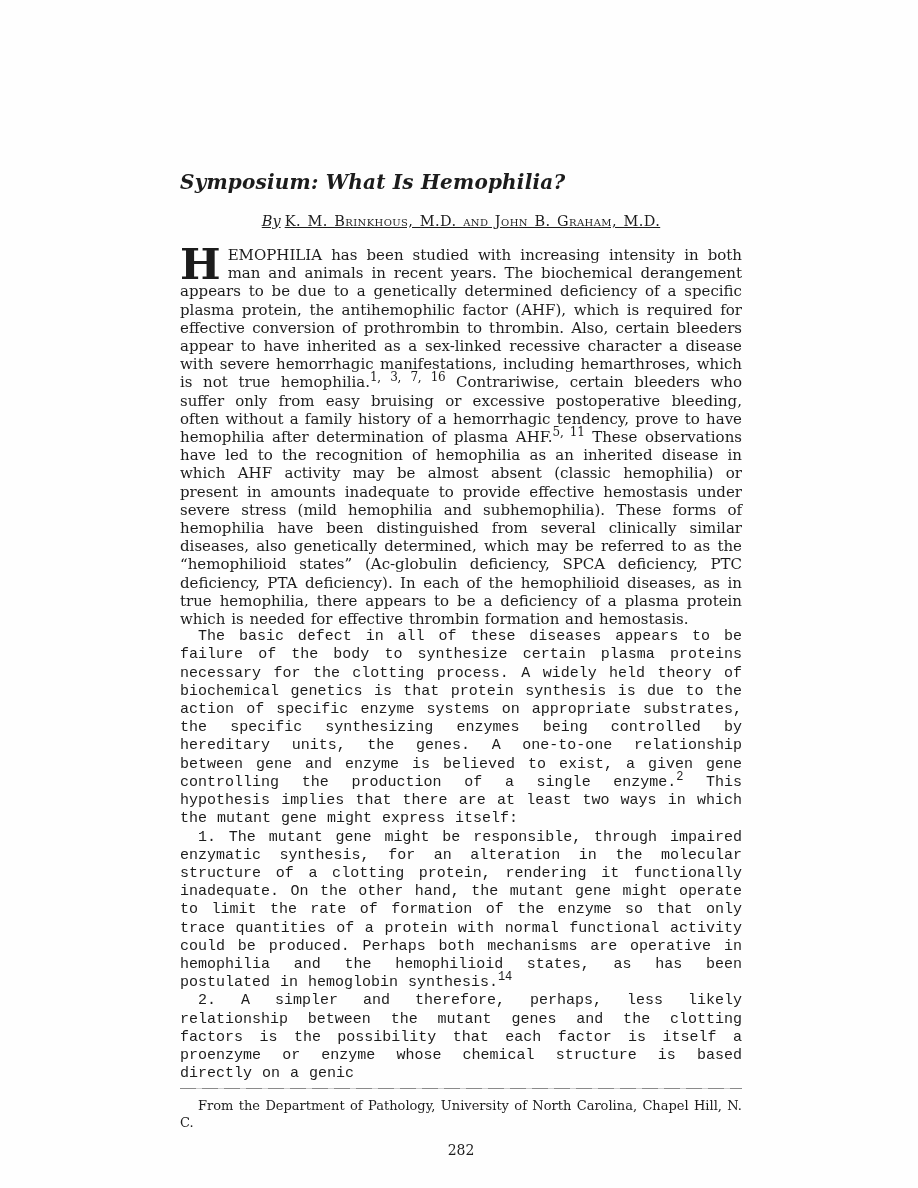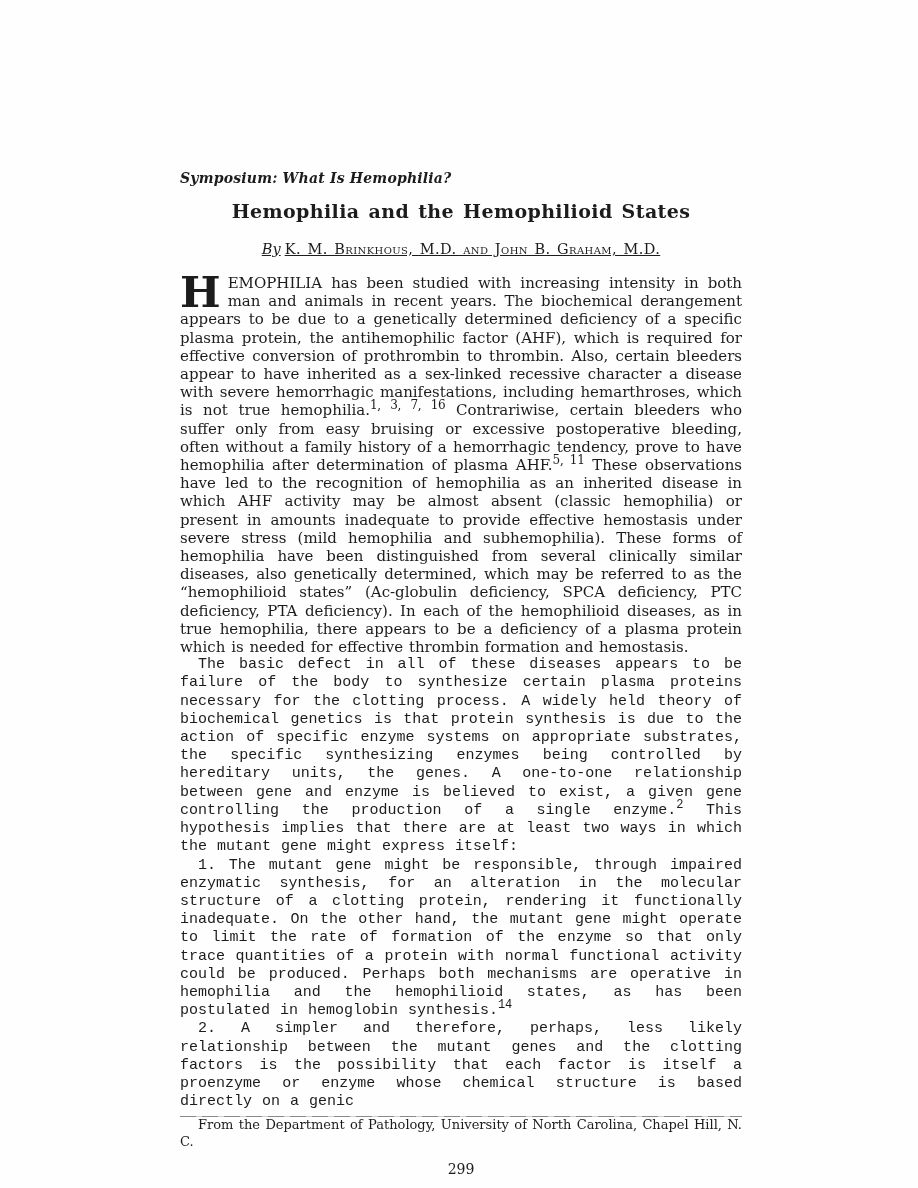--- a/index.html
+++ b/index.html
@@ -18,21 +18,21 @@
   }
   .text-block {
     position: absolute;
     left: 180px;
     top: 170px;
     width: 562px;
   }
   .symposium {
     font-weight: bold;
     font-style: italic;
-    font-size: 14px;
+    font-size: 20px;
     letter-spacing: 0.2px;
   }
   .title {
     margin: 14px 0 0 0;
     text-align: center;
     font-weight: bold;
     font-size: 19px;
     letter-spacing: 0.4px;
     word-spacing: 2px;
   }
@@ -77,20 +77,21 @@
     line-height: 0;
     vertical-align: super;
     letter-spacing: -0.3px;
   }
   .footnote-rule {
     margin-top: 5px;
     height: 1px;
     background: repeating-linear-gradient(90deg, #8a8a8a 0px, #8a8a8a 16px, #cfcfcf 16px, #cfcfcf 22px);
   }
   .footnote {
+    margin-top: 9px;
     font-size: 13px;
     line-height: 16.3px;
     text-align: justify;
     word-spacing: 0.5px;
   }
   .footnote p {
     margin: 0;
     text-indent: 18px;
   }
   .page-number {
@@ -100,35 +101,34 @@
   }
 </style>
 </head>
 <body>
 
 <div class="page">
   <div class="text-block">
 
     <div class="symposium">Symposium: What Is Hemophilia?</div>
 
-    <h1 class="title">Hemophilia and the Hemophilioid States</h1>
 
     <div class="byline">
       <span class="by">By</span><span class="authors">K. M. Brinkhous, M.D. and John B. Graham, M.D.</span>
     </div>
 
     <div class="body-text">
         <p><span class="dropcap">H</span><span>EMOPHILIA has been studied with increasing intensity in both man and animals in recent years. The biochemical derangement appears to be due to a genetically determined deficiency of a specific plasma protein, the antihemophilic factor (AHF), which is required for effective conversion of prothrombin to thrombin. Also, certain bleeders appear to have inherited as a sex-linked recessive character a disease with severe hemorrhagic manifestations, including hemarthroses, which is not true hemophilia.</span><sup class="ref">1, 3, 7, 16</sup><span> Contrariwise, certain bleeders who suffer only from easy bruising or excessive postoperative bleeding, often without a family history of a hemorrhagic tendency, prove to have hemophilia after determination of plasma AHF.</span><sup class="ref">5, 11</sup><span> These observations have led to the recognition of hemophilia as an inherited disease in which AHF activity may be almost absent (classic hemophilia) or present in amounts inadequate to provide effective hemostasis under severe stress (mild hemophilia and subhemophilia). These forms of hemophilia have been distinguished from several clinically similar diseases, also genetically determined, which may be referred to as the “hemophilioid states” (Ac-globulin deficiency, SPCA deficiency, PTC deficiency, PTA deficiency). In each of the hemophilioid diseases, as in true hemophilia, there appears to be a deficiency of a plasma protein which is needed for effective thrombin formation and hemostasis.</span></p>
         <p class="indent"><span>The basic defect in all of these diseases appears to be failure of the body to synthesize certain plasma proteins necessary for the clotting process. A widely held theory of biochemical genetics is that protein synthesis is due to the action of specific enzyme systems on appropriate substrates, the specific synthesizing enzymes being controlled by hereditary units, the genes. A one-to-one relationship between gene and enzyme is believed to exist, a given gene controlling the production of a single enzyme.</span><sup class="ref">2</sup><span> This hypothesis implies that there are at least two ways in which the mutant gene might express itself:</span></p>
         <p class="indent"><span>1. The mutant gene might be responsible, through impaired enzymatic synthesis, for an alteration in the molecular structure of a clotting protein, rendering it functionally inadequate. On the other hand, the mutant gene might operate to limit the rate of formation of the enzyme so that only trace quantities of a protein with normal functional activity could be produced. Perhaps both mechanisms are operative in hemophilia and the hemophilioid states, as has been postulated in hemoglobin synthesis.</span><sup class="ref">14</sup></p>
         <p class="indent"><span>2. A simpler and therefore, perhaps, less likely relationship between the mutant genes and the clotting factors is the possibility that each factor is itself a proenzyme or enzyme whose chemical structure is based directly on a genic</span></p>
       </div>
 
     <div class="footnote-rule"></div>
 
     <div class="footnote">
         <p>From the Department of Pathology, University of North Carolina, Chapel Hill, N. C.</p>
       </div>
 
-    <div class="page-number">299</div>
+    <div class="page-number">282</div>
 
   </div>
 </div>
 
 </body></html>

